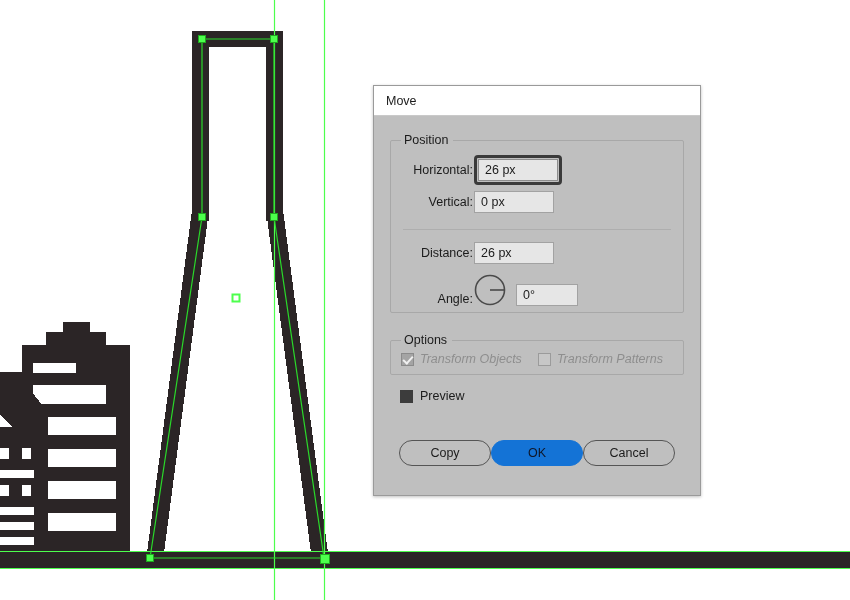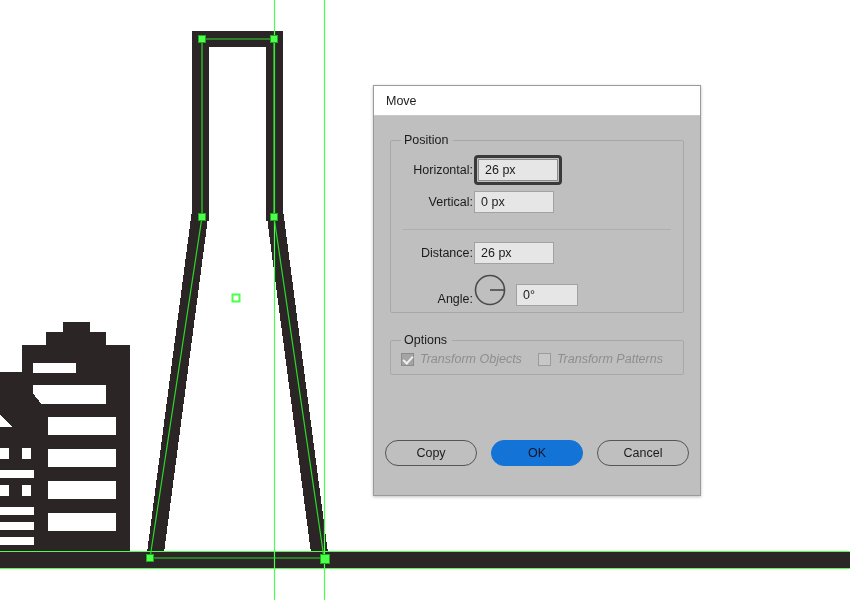--- a/index.html
+++ b/index.html
@@ -184,21 +184,20 @@
     color: #1b1b1b;
   }
 
   #button-row {
     position: absolute;
     left: 0;
     top: 354px;
     width: 100%;
     display: flex;
     justify-content: center;
-    gap: 14px;
   }
   .btn {
     height: 26px;
     min-width: 92px;
     border-radius: 13px;
     border: 1px solid #555555;
     background: #bfbfbf;
     color: #1b1b1b;
     font-size: 12.5px;
     font-family: "Liberation Sans", sans-serif;
@@ -330,20 +329,24 @@
           <span class="chk-box checked"></span>
           <span>Transform Objects</span>
         </label>
         <label class="chk-item disabled">
           <span class="chk-box unchecked-disabled"></span>
           <span>Transform Patterns</span>
         </label>
       </div>
     </fieldset>
 
+    <label id="preview-row">
+      <span class="chk-box enabled-checked"></span>
+      <span>Preview</span>
+    </label>
   </div>
 
   <div id="button-row">
     <div class="btn">Copy</div>
     <div class="btn primary">OK</div>
     <div class="btn">Cancel</div>
   </div>
 </div>
 
 </body></html>

